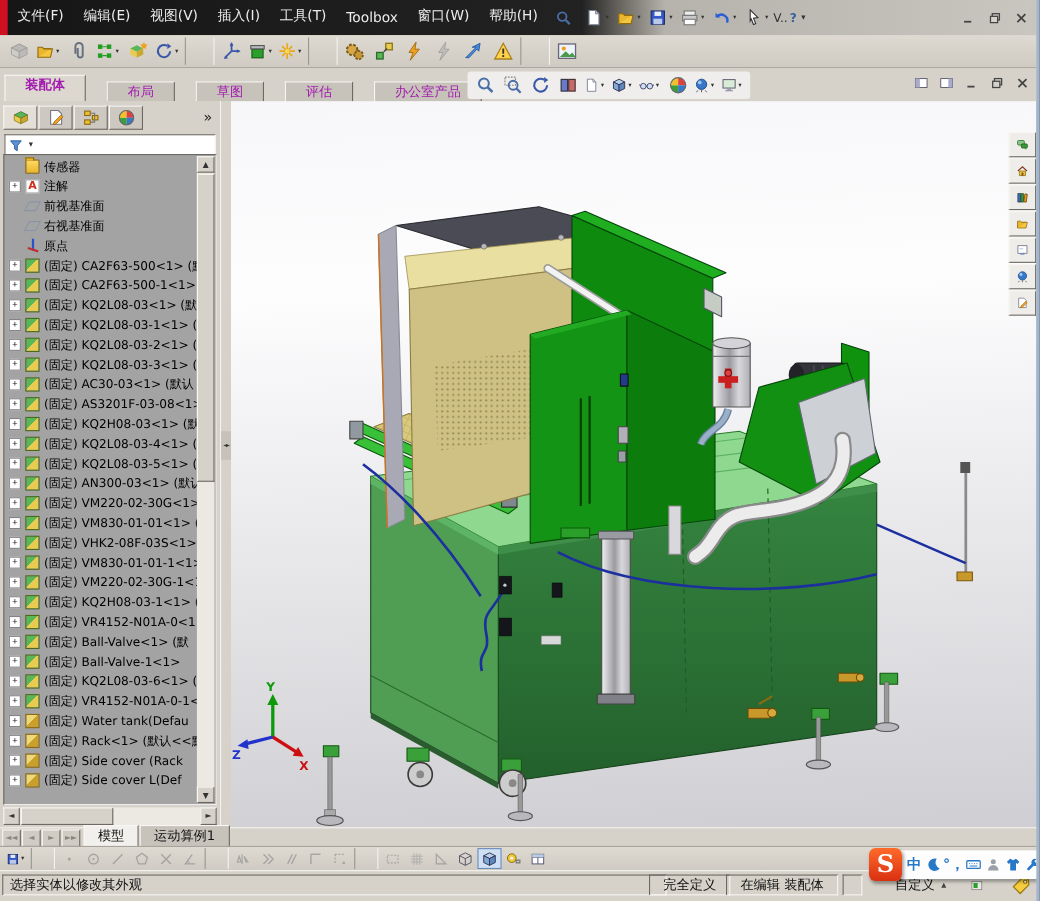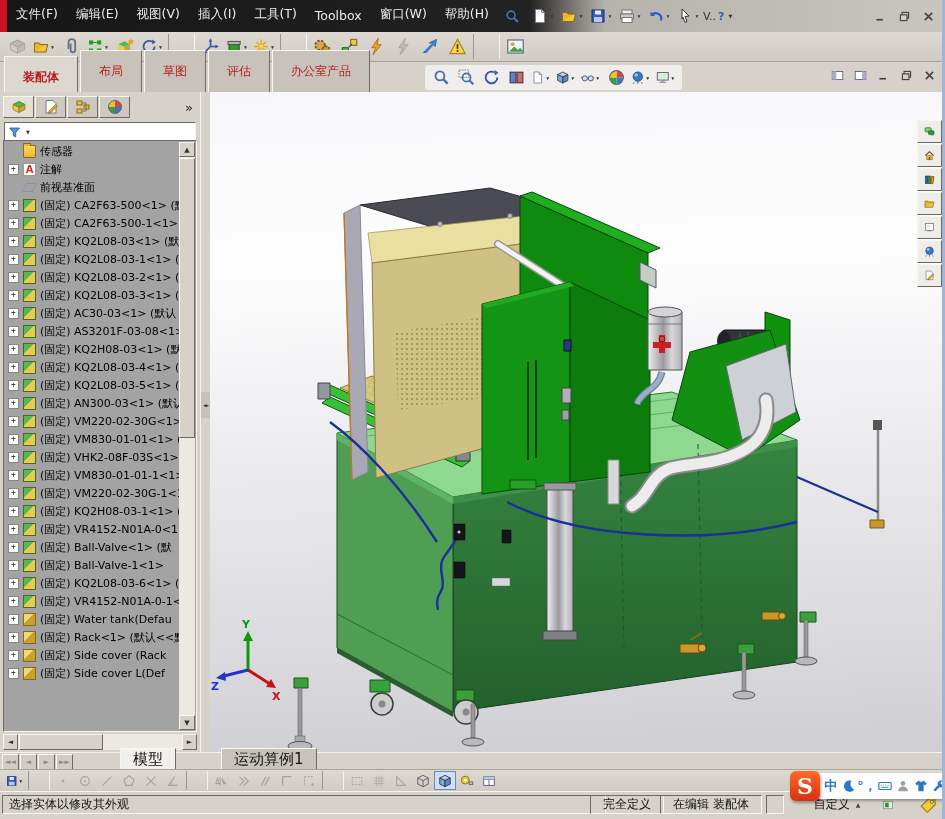--- a/index.html
+++ b/index.html
@@ -31,22 +31,22 @@
   #toolbar2{position:absolute;left:0;top:32px;width:945px;height:30px;display:flex;align-items:center;
     background:linear-gradient(#dedad2,#cfcbc3);border-bottom:1px solid #a8a49c;padding-left:4px;box-sizing:border-box;}
   #toolbar2 .tbi{width:27px;height:25px;}
   #toolbar2 .ic{width:19px;height:19px;}
   .tbi.sep{width:7px;height:22px;border:none;border-left:1px solid #9a968e;border-right:1px solid #f4f2ee;margin:0 2px;padding:0;}
   .tbi.dis{filter:grayscale(1);opacity:.5;}
   .tbi.act{background:#cfe0f4;border-color:#6a8ab8;}
   
   #tabrow{position:absolute;left:0;top:62px;width:945px;height:30px;background:#d6d2ca;}
   #ctabs{position:absolute;left:4px;bottom:0;display:flex;align-items:flex-end;}
-  .ctab{padding:12px 18px;margin-right:2px;background:#c7c3bb;border:1px solid;
-    border-color:#f7f6f2 #6e6a63 #6e6a63 #f7f6f2;border-bottom:none;font-size:12px;color:#b91c1c;cursor:default;}
+  .ctab{padding:0 18px;margin-right:19px;background:#c7c3bb;border:1px solid;
+    border-color:#f7f6f2 #6e6a63 #6e6a63 #f7f6f2;border-bottom:none;font-size:12px;color:#a21caf;cursor:default;}
   .ctab.act{background:#dcd8d0;font-weight:bold;padding-bottom:6px;}
   #headsup{position:absolute;left:425px;top:3px;display:flex;align-items:center;gap:1px;
     background:#efeeec;border-radius:3px;padding:1px 4px;}
   #headsup .tbi{width:24px;height:23px;}
   #headsup .ic{width:17px;height:17px;}
   #doc-controls{position:absolute;right:6px;top:5px;display:flex;gap:4px;}
   #doc-controls .tbi{width:19px;height:17px;}
   #doc-controls .ic{width:13px;height:13px;}
   
   #leftpanel{position:absolute;left:0;top:92px;width:200px;height:660px;background:#d6d2ca;}
@@ -91,21 +91,21 @@
   
   #taskpane{position:absolute;right:0px;top:28px;width:25px;display:flex;flex-direction:column;gap:1px;}
   .tpb{width:25px;height:23px;background:#efede9;display:flex;align-items:center;justify-content:center;}
   .tpb .ic{width:17px;height:17px;}
   
   #modeltabs{position:absolute;left:0;top:752px;width:945px;height:17px;background:#d6d2ca;
     border-top:1px solid #f4f2ee;display:flex;align-items:flex-end;}
   #tabnav{display:flex;margin:0 2px 0 2px;}
   .tnav{width:15px;height:14px;background:#d0ccc4;color:#8a867e;font-size:7px;
     display:flex;align-items:center;justify-content:center;margin-right:1px;}
-  .mtab{padding:1px 12px;font-size:15px;background:#c7c3bb;border:1px solid;border-color:#f7f6f2 #6e6a63 #6e6a63 #f7f6f2;border-bottom:none;margin-right:1px;margin-left:44px;}
+  .mtab{padding:1px 12px;font-size:12px;background:#c7c3bb;border:1px solid;border-color:#f7f6f2 #6e6a63 #6e6a63 #f7f6f2;border-bottom:none;margin-right:1px;}
   .mtab.act{background:#f2f0ec;}
   
   #bottombar{position:absolute;left:0;top:769px;width:945px;height:22px;display:flex;align-items:center;
     background:linear-gradient(#dedad2,#cfcbc3);border-top:1px solid #a8a49c;padding-left:4px;box-sizing:border-box;}
   #bottombar .tbi{width:22px;height:19px;}
   #bottombar .ic{width:14px;height:14px;}
   
   #statusbar{position:absolute;left:0;top:791px;width:945px;height:28px;background:#d6d2ca;border-top:1px solid #f4f2ee;}
   .scell{position:absolute;top:3px;height:19px;display:flex;align-items:center;padding:0 6px;font-size:12px;box-sizing:border-box;}
   #smsg{left:2px;width:604px;}
@@ -715,20 +715,30 @@
           <span class="texp sunken">+</span>
           <span class="tico ann"></span>
           <span class="tlab">注解</span>
         </div>
           <div class="trow">
           <span class="texp sunken"></span>
           <span class="tico plane"></span>
           <span class="tlab">前视基准面</span>
         </div>
           <div class="trow">
+          <span class="texp sunken"></span>
+          <span class="tico plane"></span>
+          <span class="tlab">右视基准面</span>
+        </div>
+          <div class="trow">
+          <span class="texp sunken"></span>
+          <span class="tico origin"></span>
+          <span class="tlab">原点</span>
+        </div>
+          <div class="trow">
           <span class="texp sunken">+</span>
           <span class="tico part"></span>
           <span class="tlab">(固定) CA2F63-500&lt;1&gt; (默</span>
         </div>
           <div class="trow">
           <span class="texp sunken">+</span>
           <span class="tico part"></span>
           <span class="tlab">(固定) CA2F63-500-1&lt;1&gt;</span>
         </div>
           <div class="trow">

